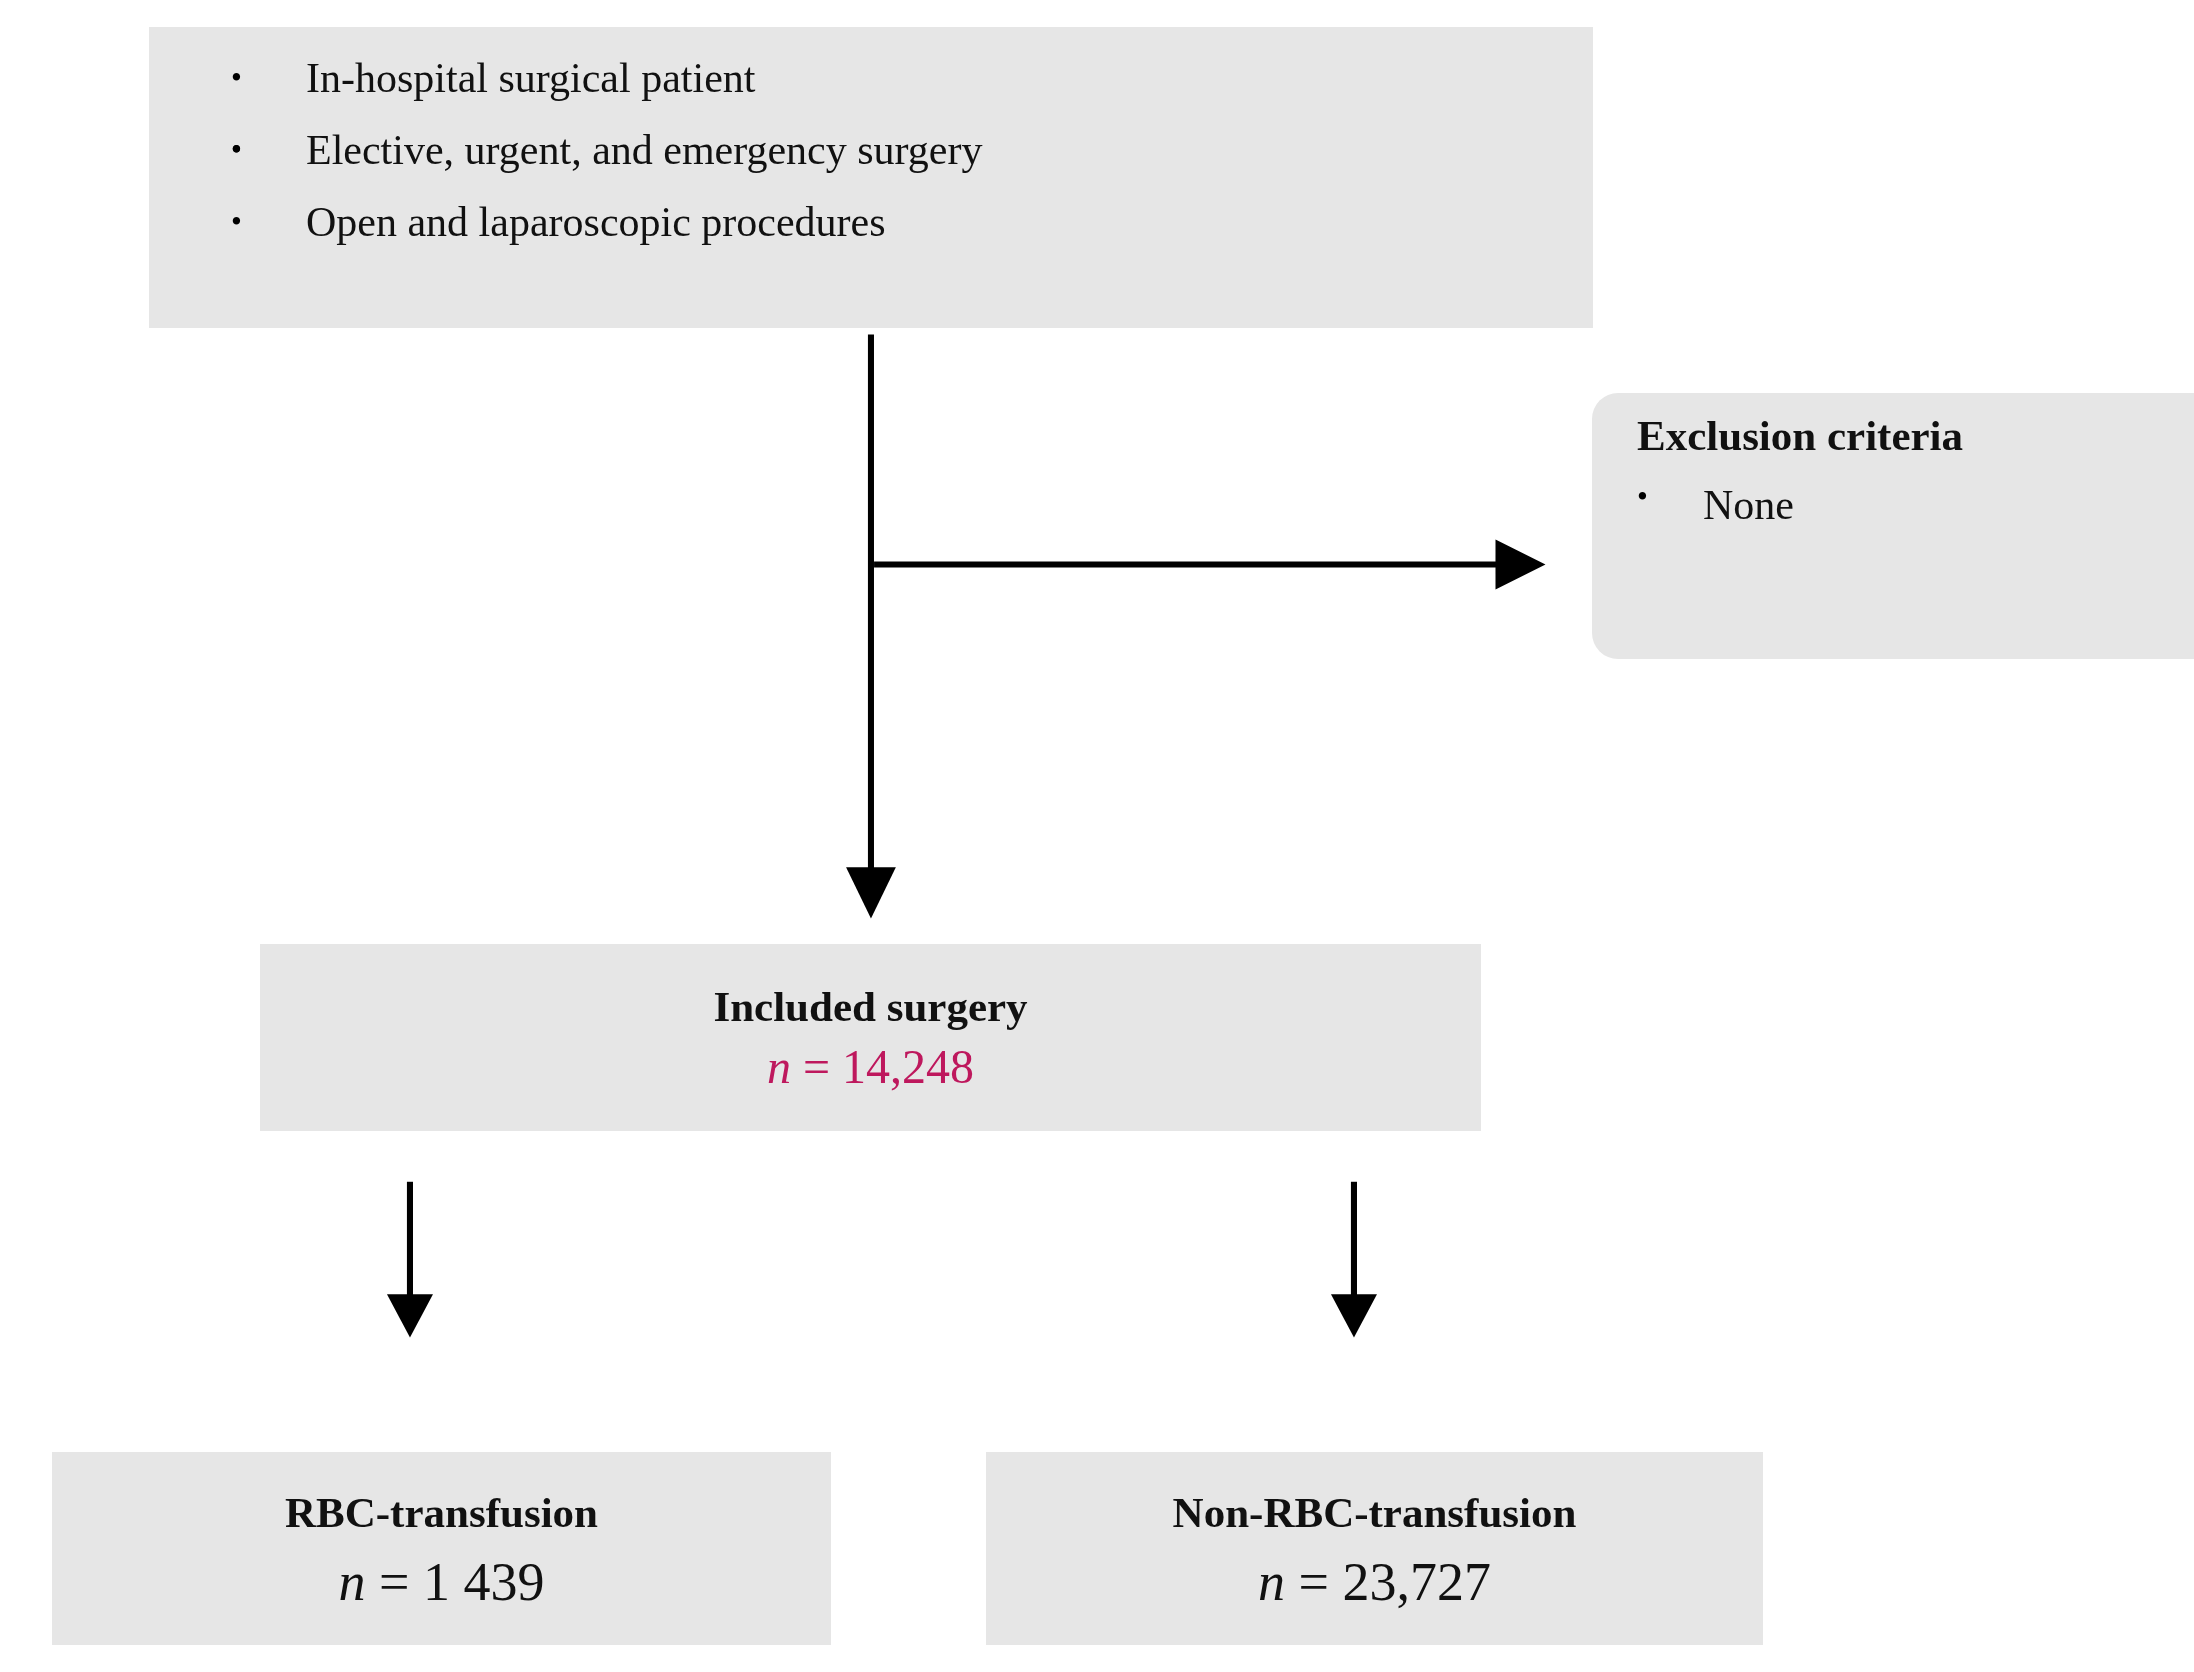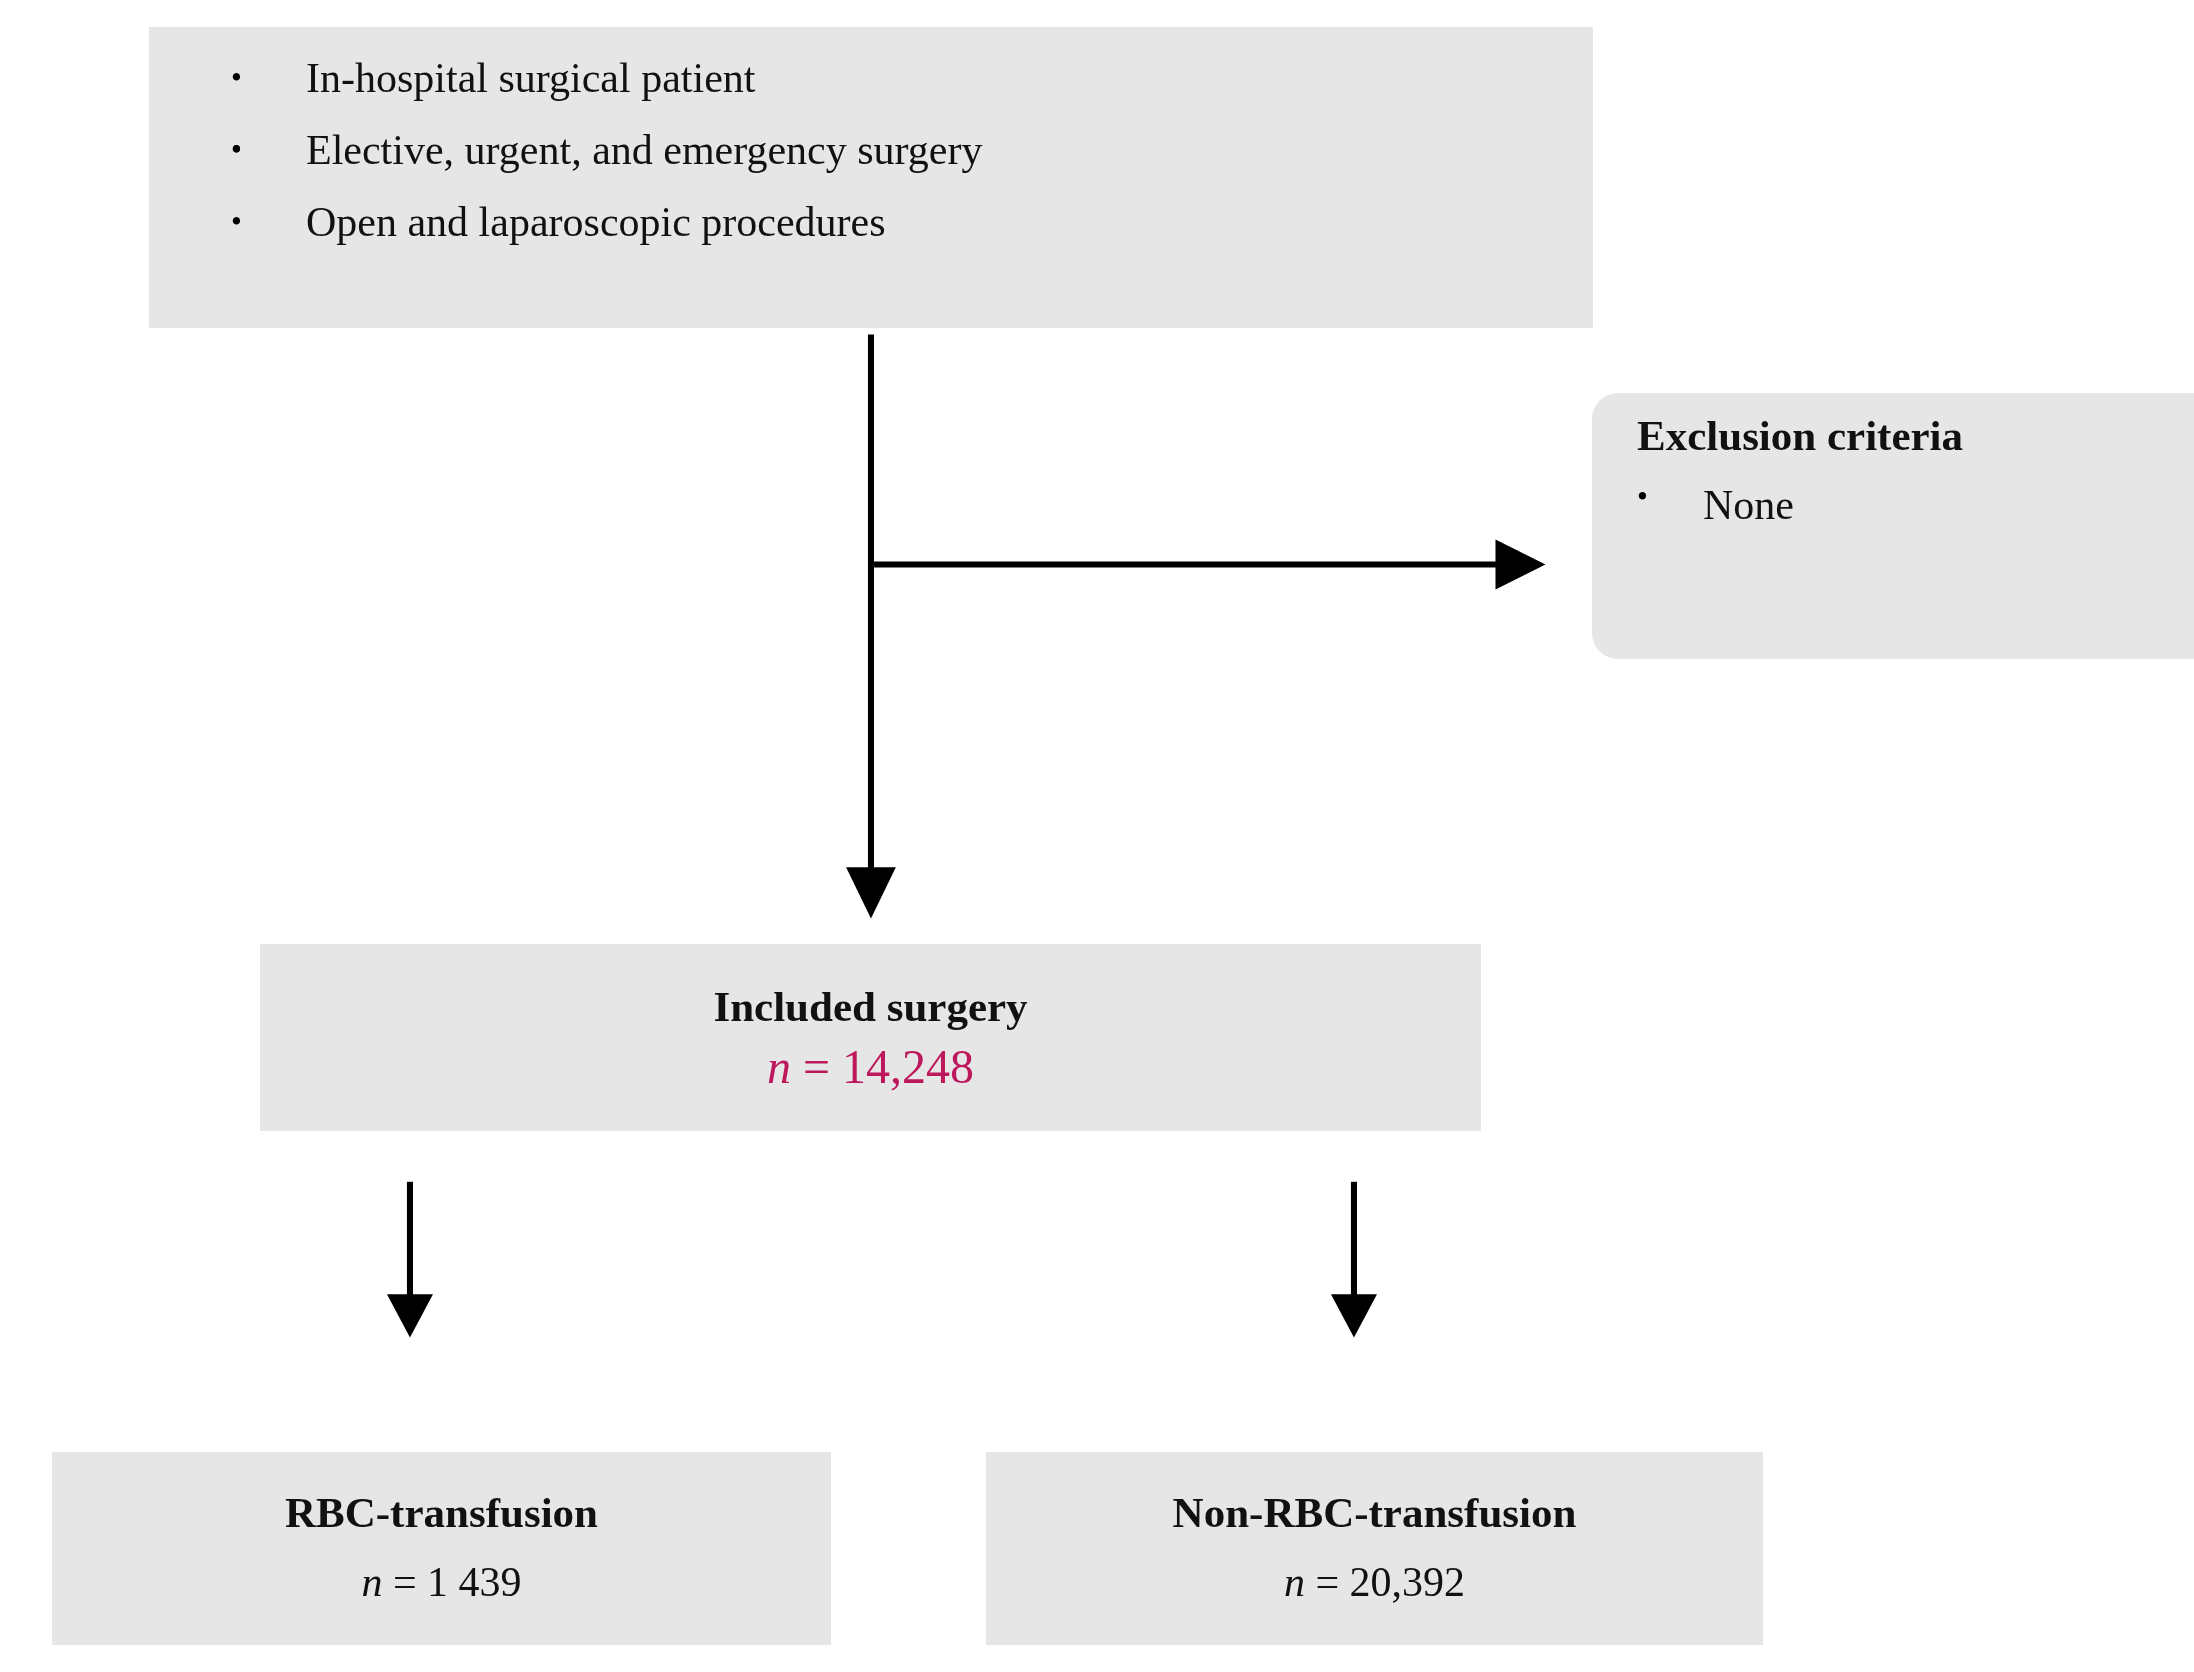--- a/index.html
+++ b/index.html
@@ -134,21 +134,21 @@
     justify-content: center;
   }
   .outcome-box .node-title {
     font-size: 43px;
     font-weight: bold;
     color: #111111;
     line-height: 58px;
     white-space: nowrap;
   }
   .outcome-box .node-count {
-    font-size: 42px;
+    font-size: 54px;
     color: #111111;
     line-height: 62px;
     white-space: nowrap;
     margin-top: 9.5px;
   }
 
   .italic-n {
     font-style: italic;
   }
 
@@ -222,17 +222,17 @@
     <polygon class="conn-head" points="47,240 13,176 81,176"></polygon>
   </svg>
 
   <div class="box outcome-box" id="rbc-box">
     <div class="node-title">RBC-transfusion</div>
     <div class="node-count"><span class="italic-n">n</span><span> = </span><span>1 439</span></div>
   </div>
 
   <div class="box outcome-box" id="non-rbc-box">
     <div class="node-title">Non-RBC-transfusion</div>
-    <div class="node-count"><span class="italic-n">n</span><span> = </span><span>20,392</span></div>
+    <div class="node-count"><span class="italic-n">n</span><span> = </span><span>23,727</span></div>
   </div>
 
 </div>
 
 
 </body></html>

